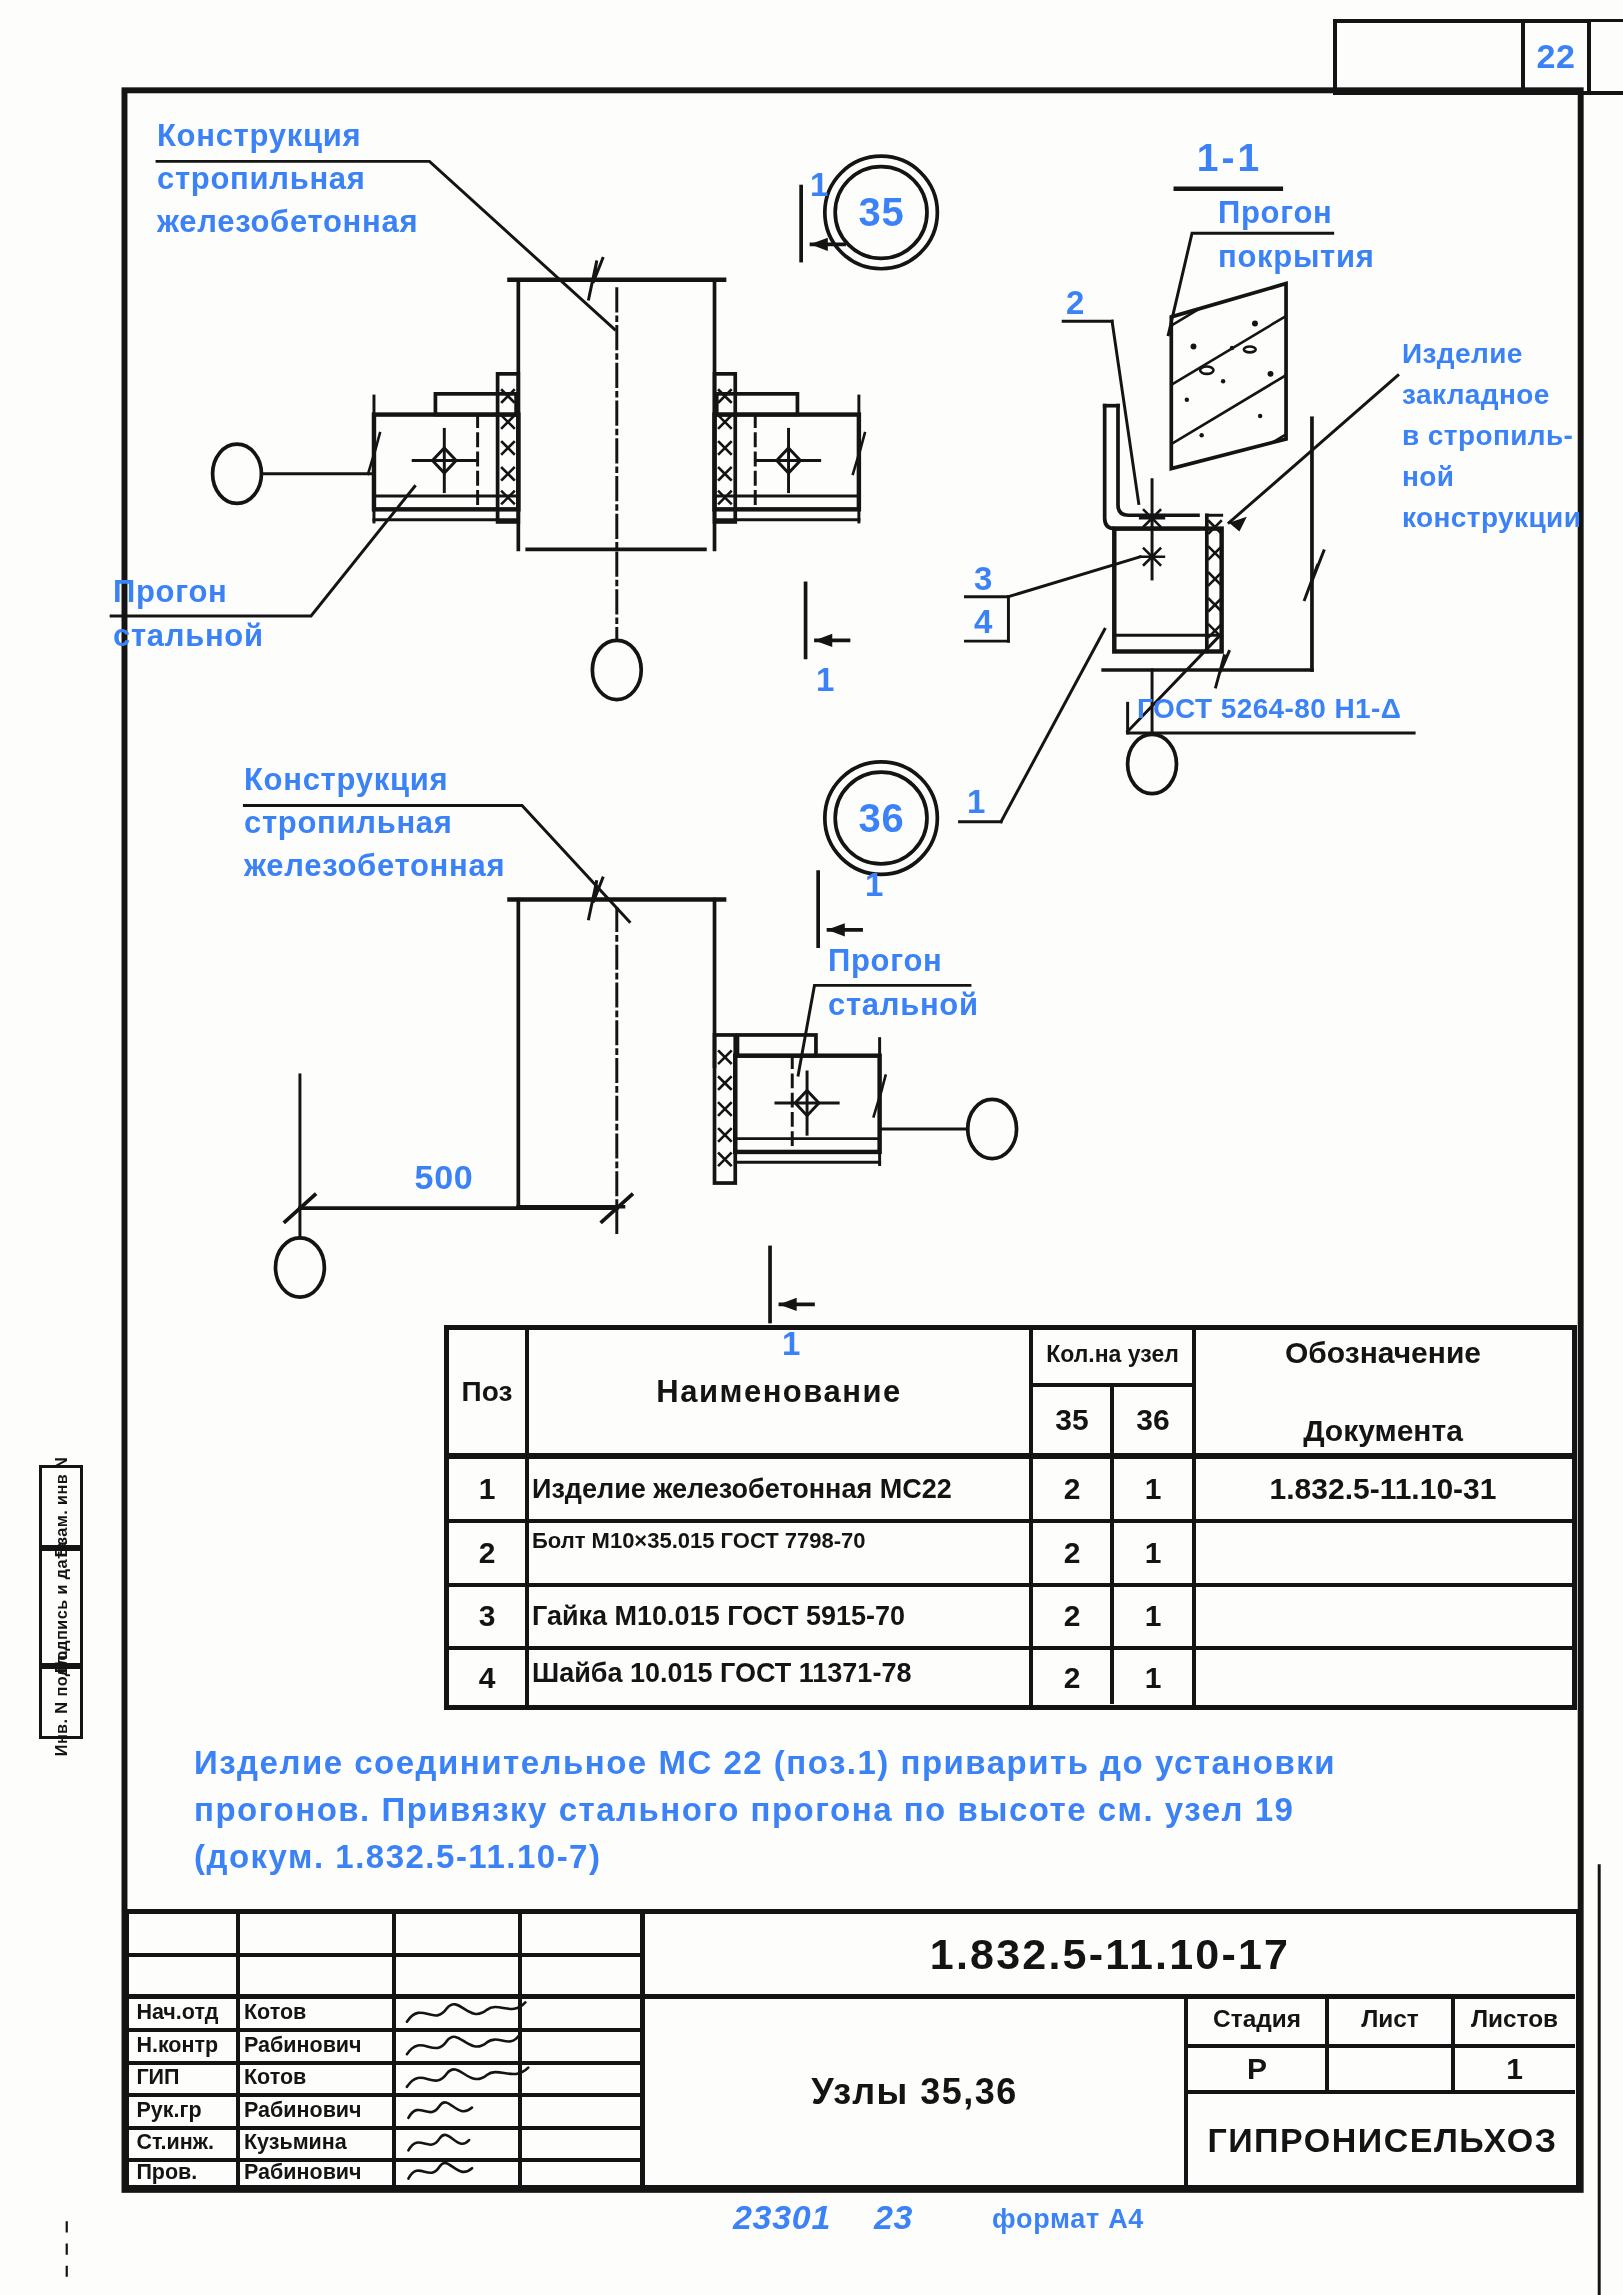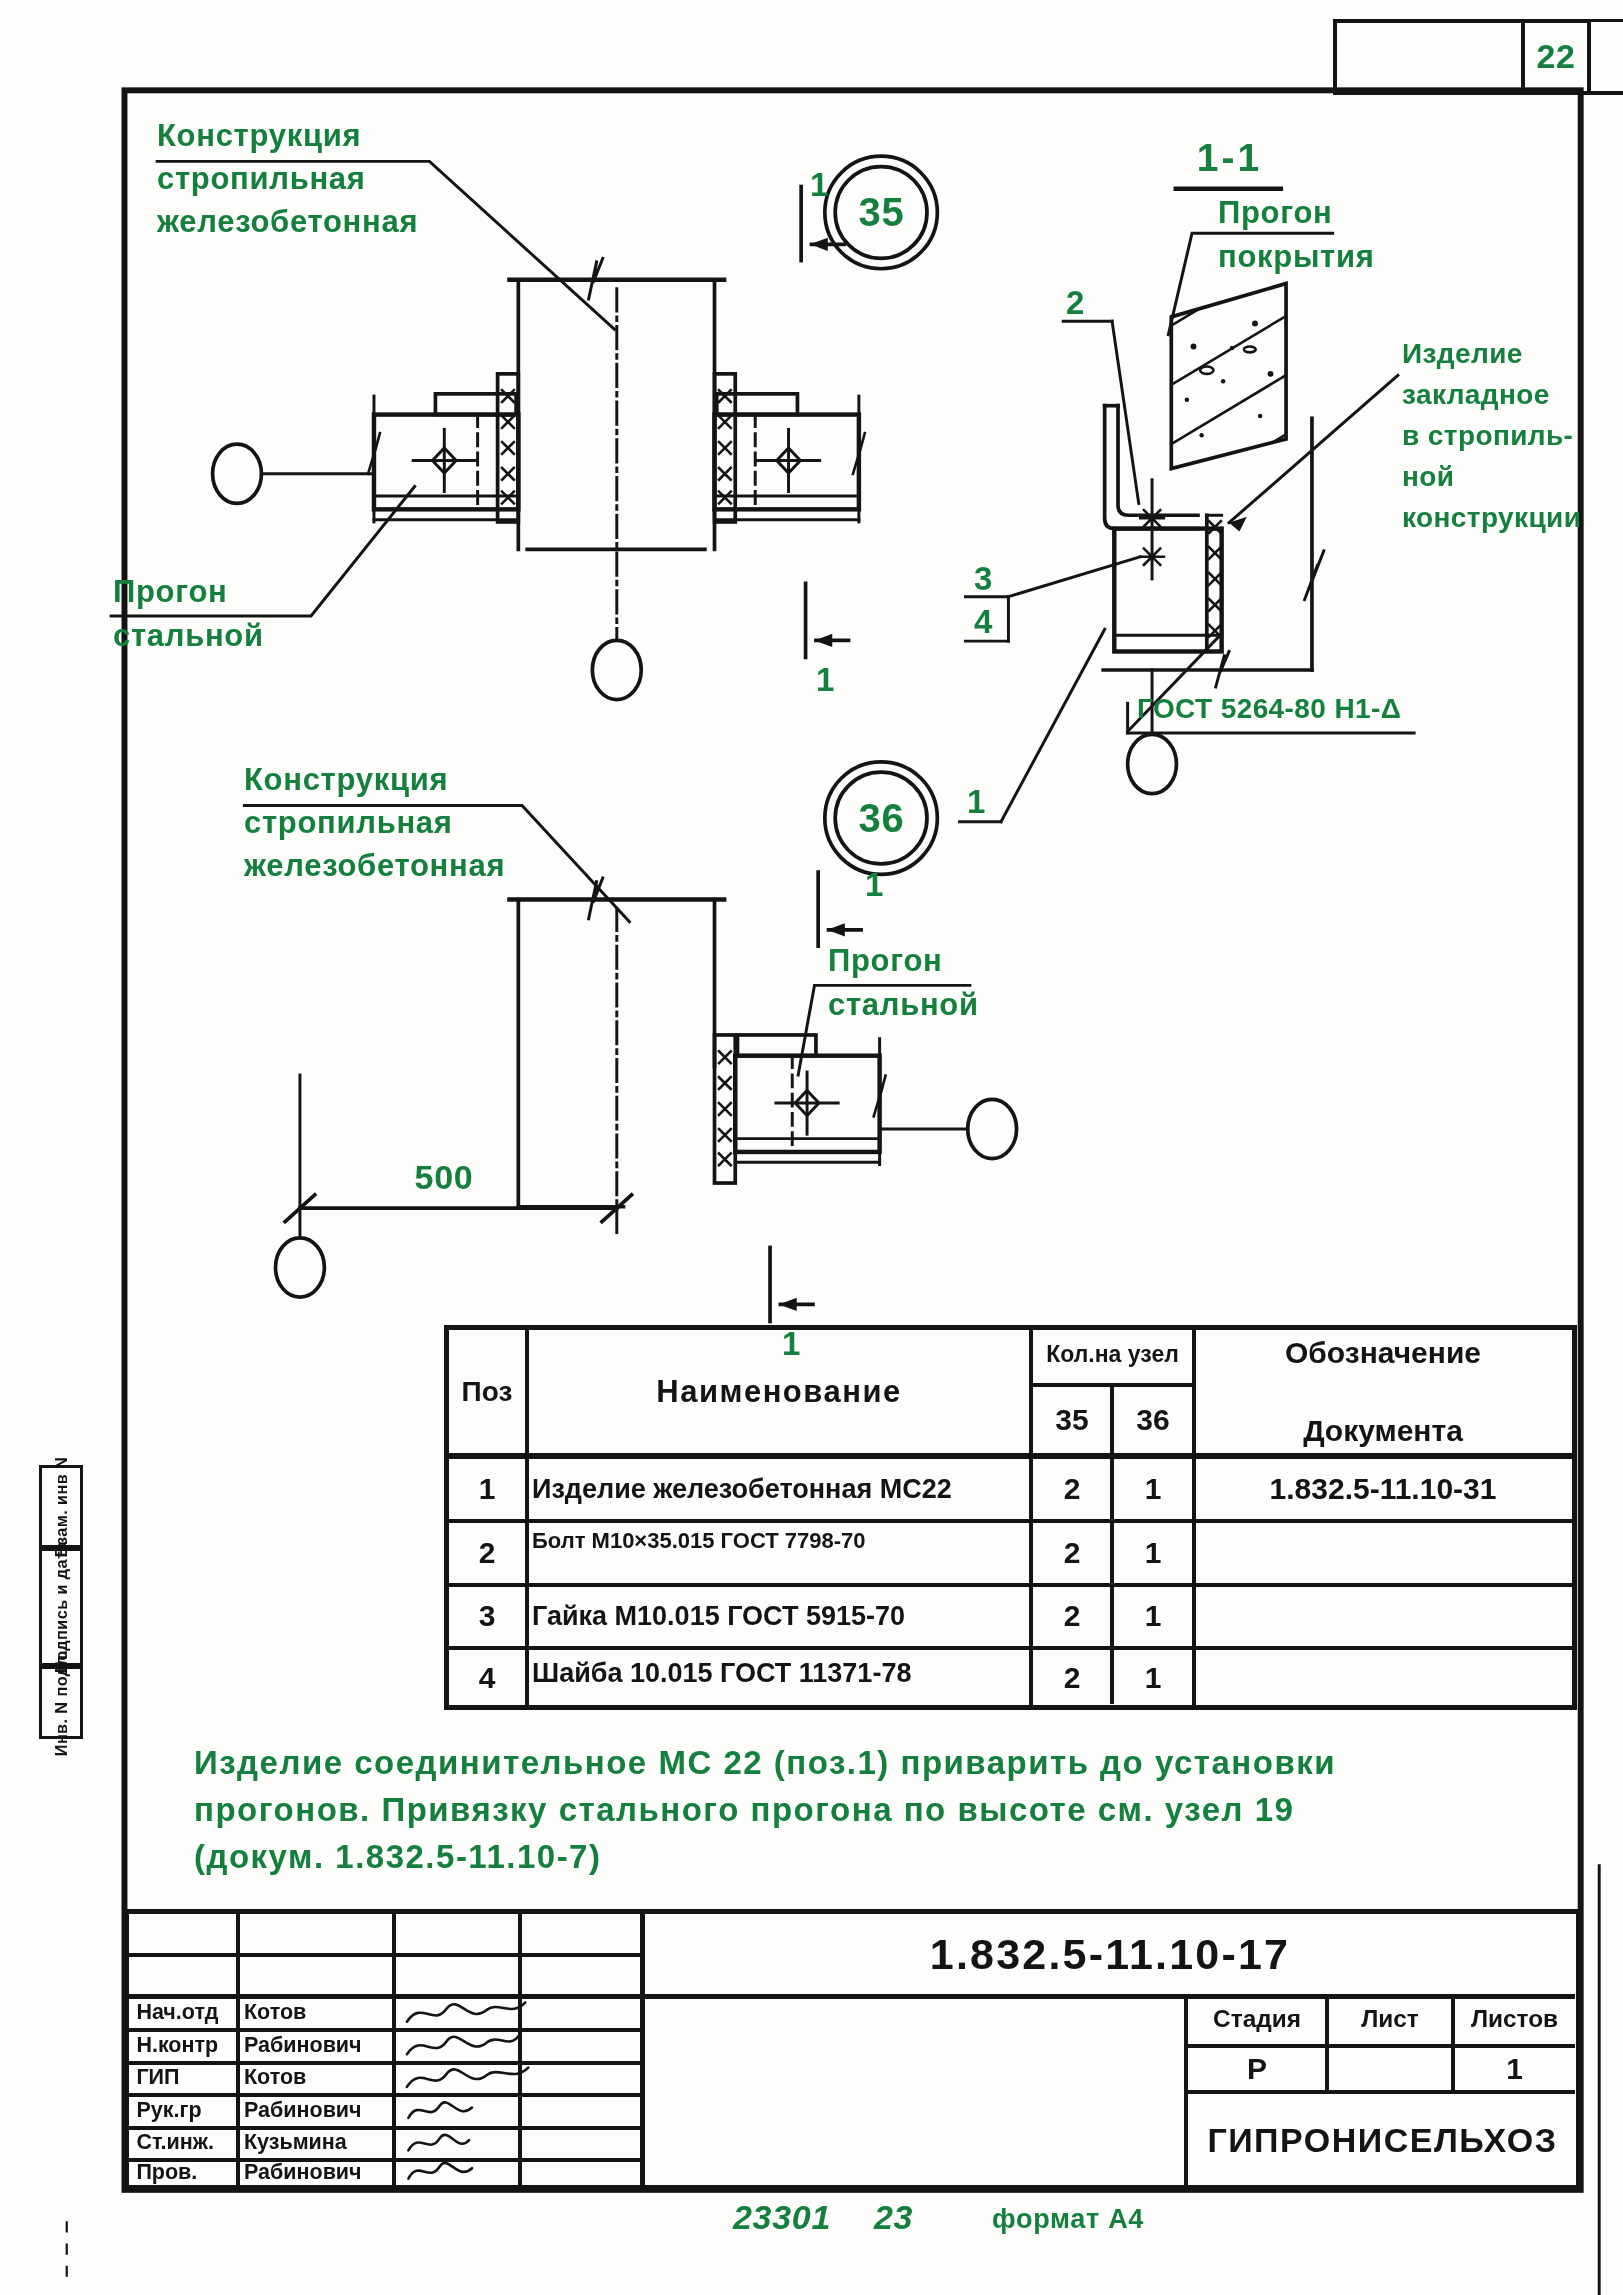--- a/index.html
+++ b/index.html
@@ -1,19 +1,19 @@
 <!DOCTYPE html>
 <html style="font-size:12px"><head>
 <meta charset="utf-8">
 <style>
   html,body{margin:0;padding:0;background:#ddd;}
   .sheet{position:relative;width:1623px;height:2295px;background:#fdfdfc;
          font-family:"Liberation Sans",sans-serif;color:#141414;overflow:hidden;}
   svg.linework{position:absolute;left:0;top:0;}
-  .lbl{position:absolute;font-weight:700;white-space:nowrap;letter-spacing:0.7px;color:#15803d;}
+  .lbl{position:absolute;font-weight:700;white-space:nowrap;letter-spacing:0.7px;color:#3b82f6;}
   .blk span{display:block;}
   .ctr{display:flex;align-items:center;justify-content:center;text-align:center;}
   .left{display:flex;align-items:center;justify-content:flex-start;}
   .k{position:absolute;background:#141414;}
   .box{position:absolute;border:4.4px solid #141414;box-sizing:border-box;}
   .tb,.tbl{position:absolute;border:5.2px solid #141414;box-sizing:border-box;}
   .cell{position:absolute;font-weight:700;}
   .vtext{position:absolute;left:50%;top:50%;transform:translate(-50%,-50%) rotate(-90deg);
          white-space:nowrap;font-weight:700;font-size:16.3px;letter-spacing:0.4px;}
   .ital{font-style:italic;}
@@ -312,20 +312,21 @@
     <div class="k" style="left:0;top:212px;width:513px;height:3.7px;"></div>
     <div class="k" style="left:0;top:244px;width:513px;height:3.7px;"></div>
     <div class="k" style="left:1055px;top:80px;width:4.4px;height:191px;"></div>
     <div class="k" style="left:1196px;top:80px;width:3.7px;height:98px;"></div>
     <div class="k" style="left:1322px;top:80px;width:3.7px;height:98px;"></div>
     <div class="k" style="left:1055px;top:130px;width:391px;height:3.7px;"></div>
     <div class="k" style="left:1055px;top:176px;width:391px;height:4.4px;"></div>
 
     <div class="cell ctr" style="left:516px;top:0;width:930px;height:80px;font-size:43px;letter-spacing:2.2px;">1.832.5-11.10-17</div>
 
+    <div class="cell ctr" style="left:516px;top:85px;width:539px;height:186px;font-size:36px;letter-spacing:1.5px;">Узлы 35,36</div>
 
     <div class="cell ctr" style="left:1060px;top:80px;width:136px;height:50px;font-size:24.4px;">Стадия</div>
     <div class="cell ctr" style="left:1200px;top:80px;width:122px;height:50px;font-size:24.4px;">Лист</div>
     <div class="cell ctr" style="left:1325px;top:80px;width:121px;height:50px;font-size:24.4px;">Листов</div>
     <div class="cell ctr" style="left:1060px;top:133px;width:136px;height:43px;font-size:30px;">Р</div>
     <div class="cell ctr" style="left:1200px;top:133px;width:122px;height:43px;font-size:30px;"></div>
     <div class="cell ctr" style="left:1325px;top:133px;width:121px;height:43px;font-size:30px;">1</div>
 
     <div class="cell ctr" style="left:1060px;top:181px;width:387px;height:90px;font-size:34px;letter-spacing:1.5px;">ГИПРОНИСЕЛЬХОЗ</div>
 

